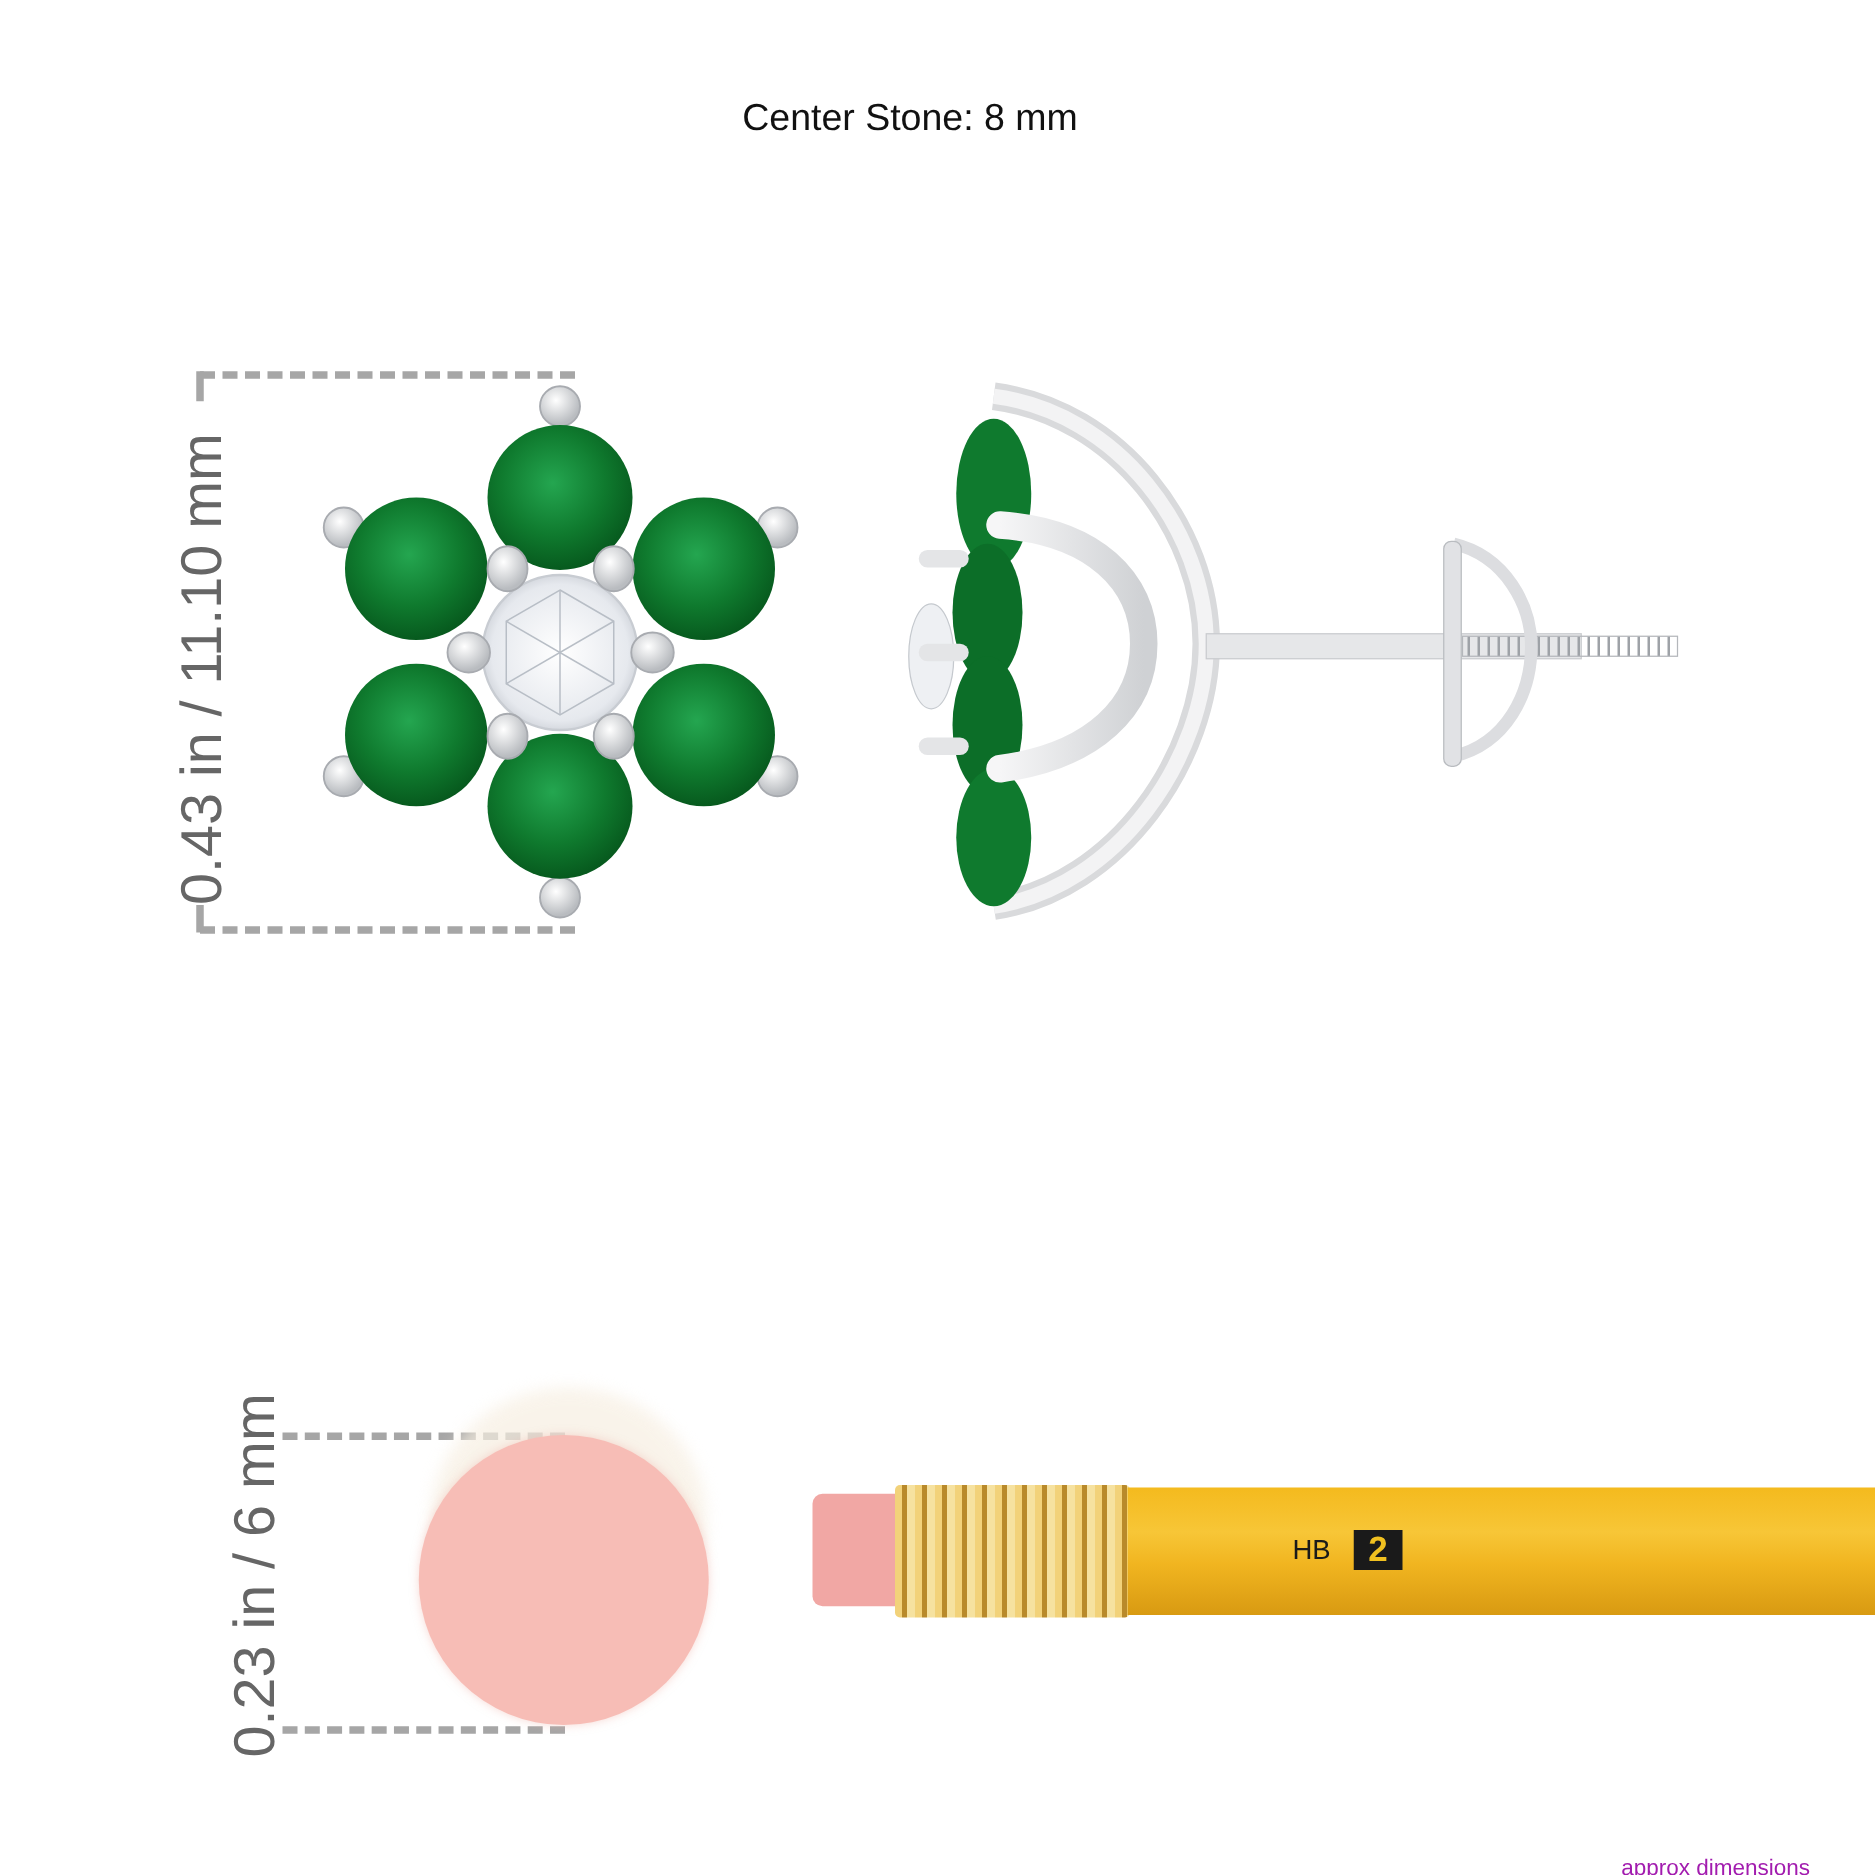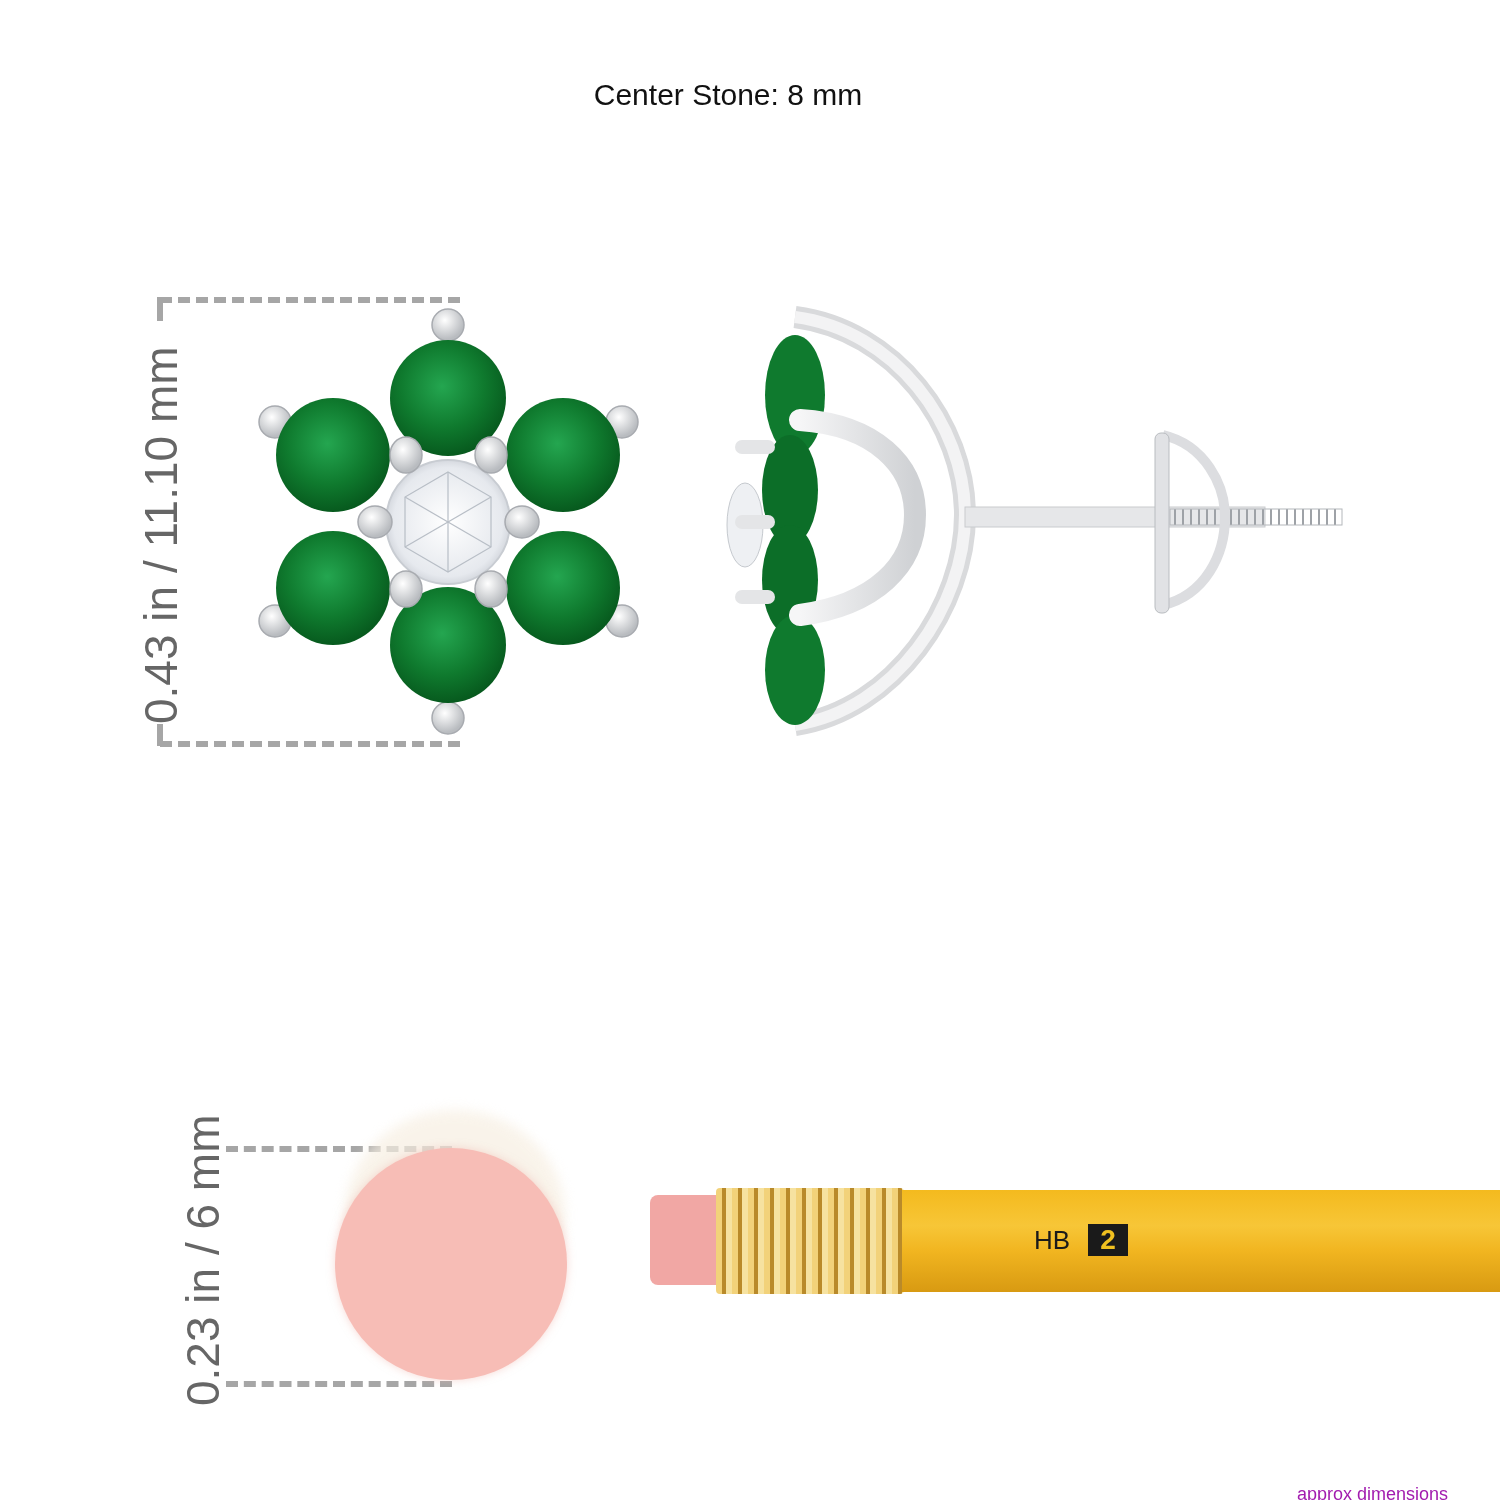--- a/index.html
+++ b/index.html
@@ -3,21 +3,21 @@
 <meta charset="utf-8">
 <style>
   html, body { margin:0; padding:0; background:#ffffff; }
   body { width:1500px; height:1500px; position:relative; overflow:hidden; font-family:"Liberation Sans", sans-serif; }
   .abs { position:absolute; }
   .title { left:0; width:1456px; top:78px; text-align:center; font-size:30px; color:#111; }
   .vlabel { font-size:46px; color:#666; white-space:nowrap; transform-origin:0 0; transform:rotate(-90deg); }
   .dash-h { height:0; border-top:6px dashed #a6a6a6; }
   .dash-v { width:0; border-left:6px dashed #a6a6a6; }
   .footer { right:52px; top:1455px; font-size:18px; color:#a21caf;margin-top:29px; }
-  .hb { font-size:26px; color:#1a1a1a; font-family:"Liberation Sans", sans-serif; }
+  .hb { font-size:22px; color:#1a1a1a; font-family:"Liberation Sans", sans-serif; }
   .two { background:#1a1a1a; color:#f0c020; font-size:28px; padding:0 12px; font-weight:bold; }
 </style>
 </head>
 <body>
 
 <div class="abs title">Center Stone: 8 mm</div>
 
 <div class="abs vlabel" style="left:134px; top:724px;">0.43 in / 11.10 mm</div>
 <div class="abs dash-h" style="left:160px; top:297px; width:300px;"></div>
 <div class="abs dash-h" style="left:160px; top:741px; width:300px;"></div>

